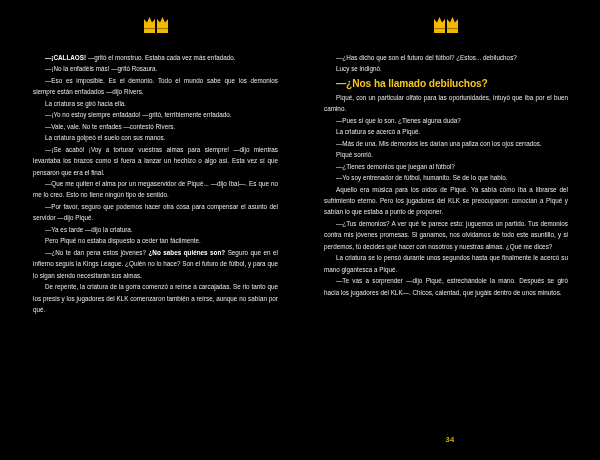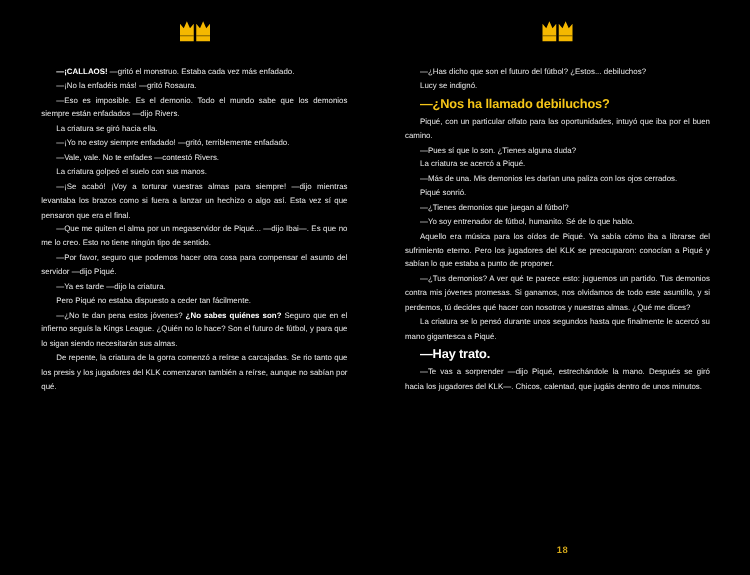--- a/index.html
+++ b/index.html
@@ -145,19 +145,18 @@
         <p class="para">Piqué, con un particular olfato para las oportunidades, intuyó que iba por el buen camino.</p>
         <p class="para">—Pues sí que lo son. ¿Tienes alguna duda?</p>
         <p class="para">La criatura se acercó a Piqué.</p>
         <p class="para">—Más de una. Mis demonios les darían una paliza con los ojos cerrados.</p>
         <p class="para">Piqué sonrió.</p>
         <p class="para">—¿Tienes demonios que juegan al fútbol?</p>
         <p class="para">—Yo soy entrenador de fútbol, humanito. Sé de lo que hablo.</p>
         <p class="para">Aquello era música para los oídos de Piqué. Ya sabía cómo iba a librarse del sufrimiento eterno. Pero los jugadores del KLK se preocuparon: conocían a Piqué y sabían lo que estaba a punto de proponer.</p>
         <p class="para">—¿Tus demonios? A ver qué te parece esto: juguemos un partido. Tus demonios contra mis jóvenes promesas. Si ganamos, nos olvidamos de todo este asuntillo, y si perdemos, tú decides qué hacer con nosotros y nuestras almas. ¿Qué me dices?</p>
         <p class="para">La criatura se lo pensó durante unos segundos hasta que finalmente le acercó su mano gigantesca a Piqué.</p>
-        <span class="shout-white">—Hay trato.</span>
         <p class="para">—Te vas a sorprender —dijo Piqué, estrechándole la mano. Después se giró hacia los jugadores del KLK—. Chicos, calentad, que jugáis dentro de unos minutos.</p>
       </div>
-    <div class="folio">18</div>
+    <div class="folio">34</div>
   </div>
 
 </div>
 
 </body></html>

